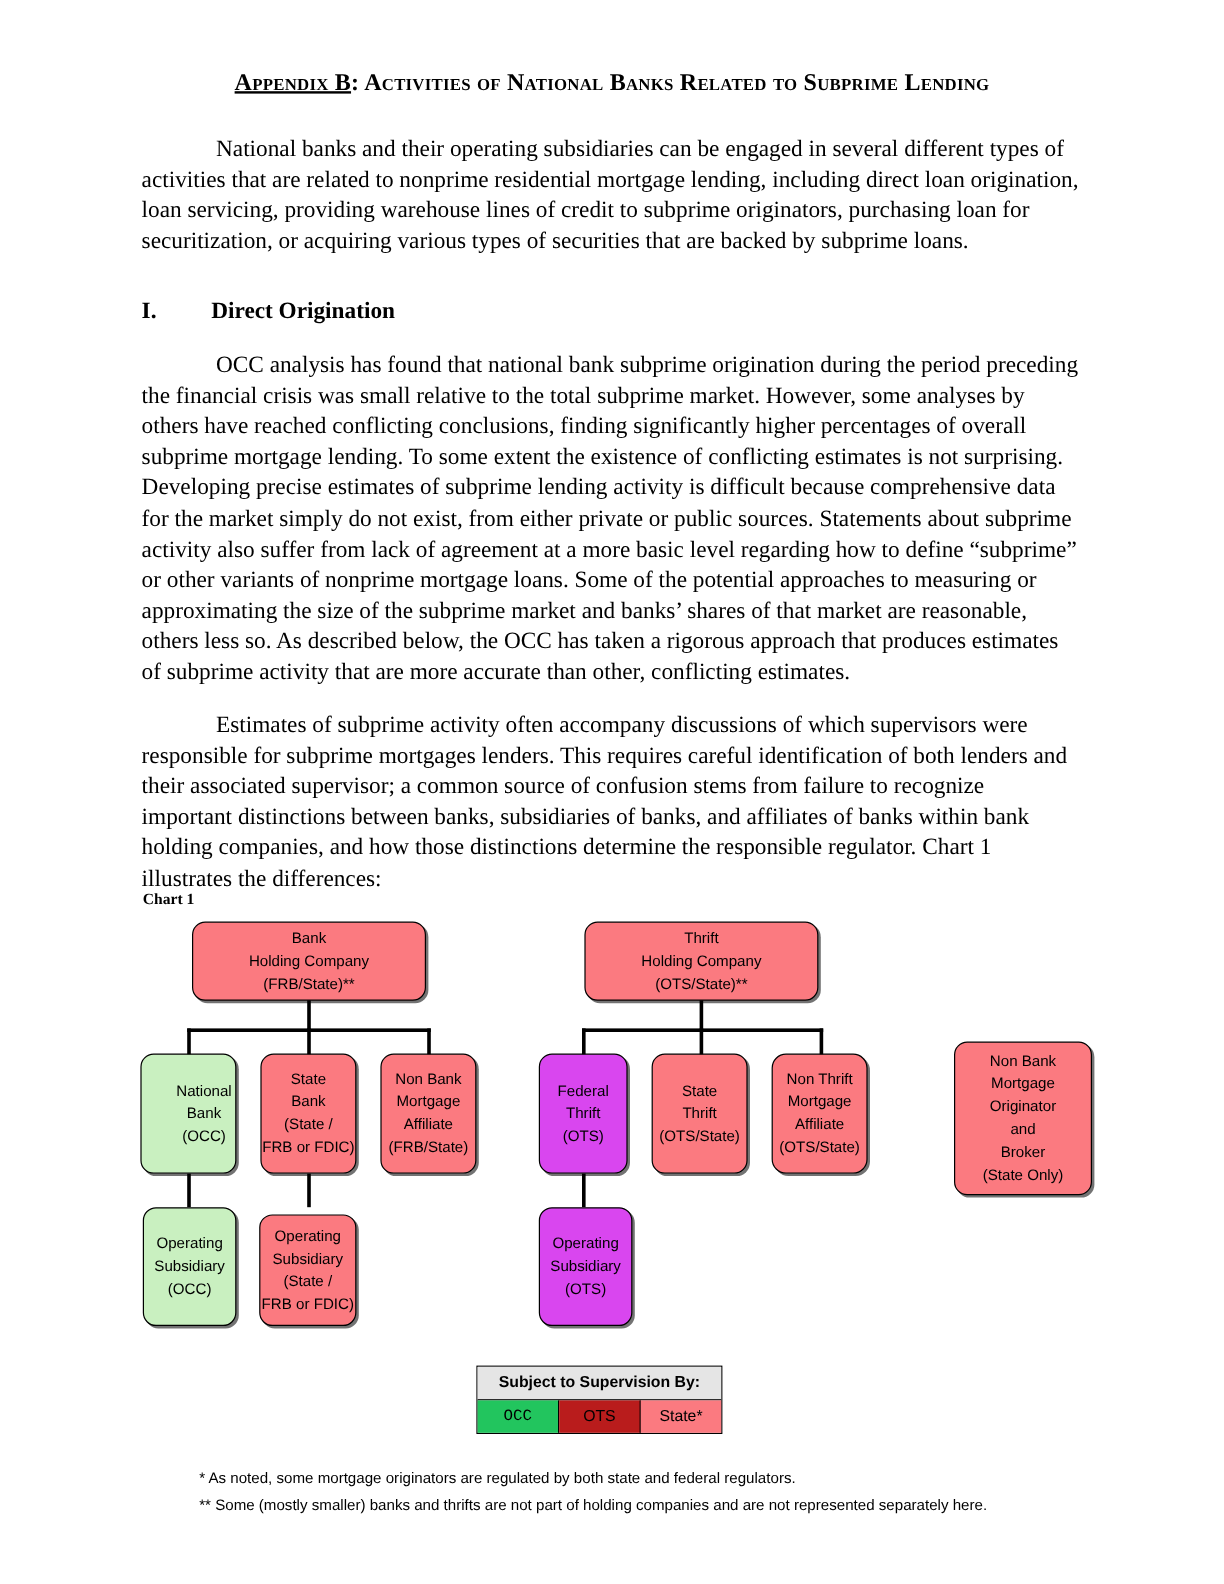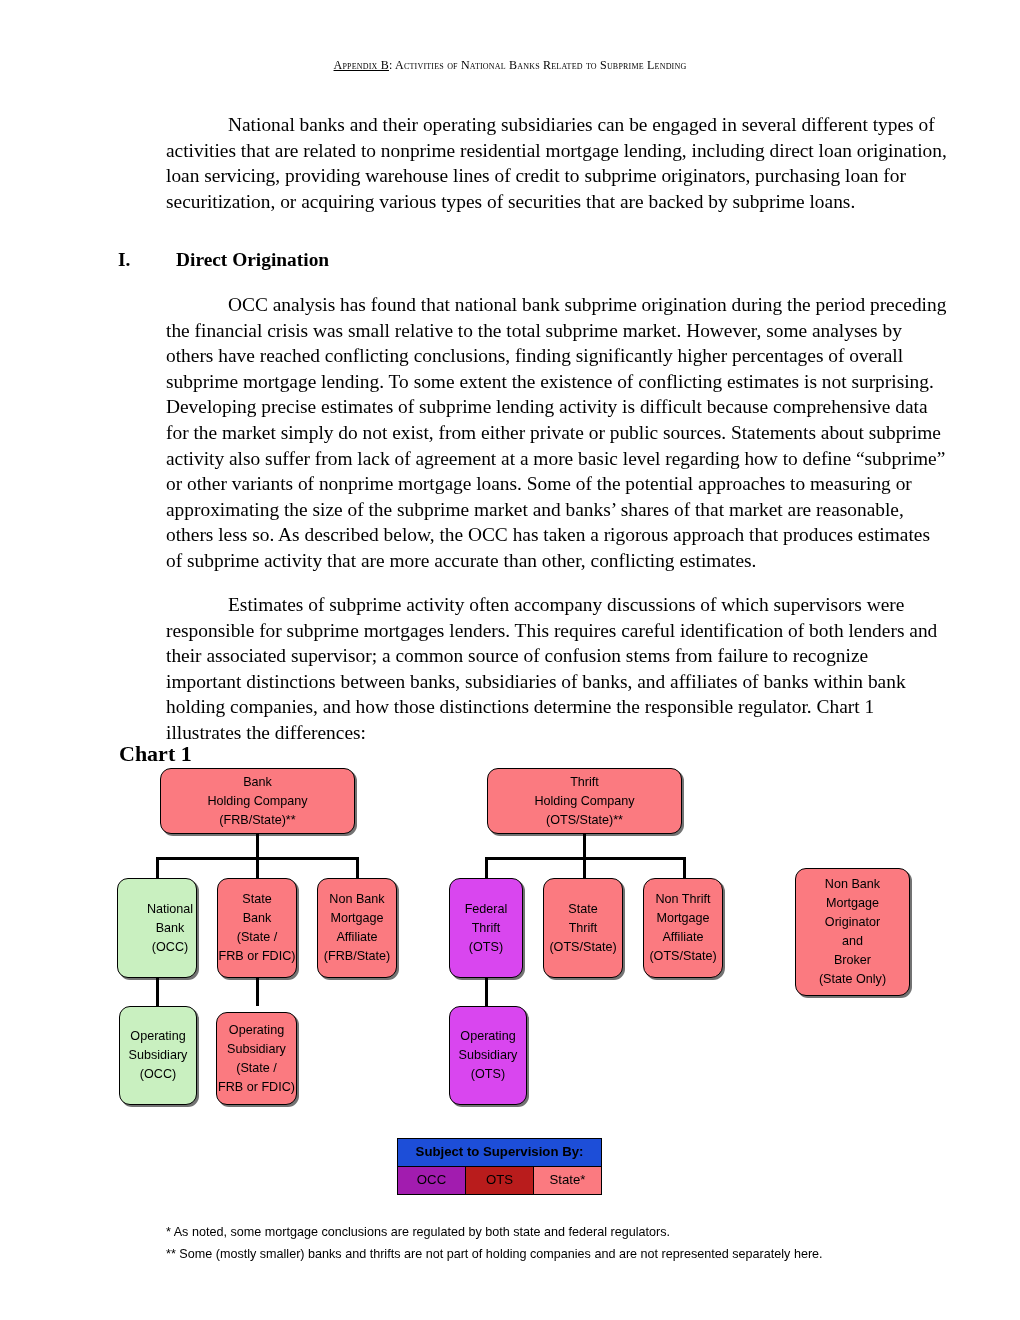--- a/index.html
+++ b/index.html
@@ -24,40 +24,39 @@
     height: 1320px;
   }
 
   .doc-title {
     position: absolute;
     left: 110px;
     top: 58px;
     width: 800px;
     text-align: center;
     font-family: "Liberation Serif", serif;
-    font-weight: normal;
-    font-size: 12px;
+    font-weight: bold;
+    font-size: 20px;
     letter-spacing: 0.2px;
   }
   .sc {
     font-variant: small-caps;
   }
   .doc-title .u {
     text-decoration: underline;
   }
 
   .para {
     position: absolute;
     left: 118px;
     width: 782px;
     font-size: 19.4px;
     line-height: 25.6px;
     text-align: left;
     text-indent: 62px;
-    margin-left: 48px;
   }
 
   #para-1 { top: 112px; }
   #para-2 { top: 292px; }
   #para-3 { top: 592px; }
 
   .section-heading {
     position: absolute;
     left: 118px;
     top: 249px;
@@ -66,21 +65,21 @@
   }
   .section-heading .num {
     display: inline-block;
     width: 58px;
   }
 
   .chart-label {
     position: absolute;
     left: 119px;
     top: 741px;
-    font-size: 22px;
+    font-size: 13px;
     font-weight: bold;
   }
 
   
   #chart {
     position: absolute;
     left: 0;
     top: 0;
     width: 1020px;
     height: 926px;
@@ -125,21 +124,21 @@
     border: 1.6px solid #000000;
     font-family: "Liberation Sans", sans-serif;
   }
   #legend .legend-head {
     box-sizing: border-box;
     height: 28px;
     line-height: 26px;
     text-align: center;
     font-size: 13.2px;
     font-weight: bold;
-    background: #1d4ed8;
+    background: #e5e5e5;
     border-bottom: 1.6px solid #000000;
   }
   #legend .legend-row {
     display: flex;
     height: 27px;
   }
   #legend .legend-cell {
     flex: 1 1 0;
     box-sizing: border-box;
     line-height: 25px;
@@ -275,24 +274,24 @@
 
     <div class="node fill-yellow" style="left:449px; top:1006px; width:78px; height:99px;">
       <span class="ln">Operating</span>
       <span class="ln">Subsidiary</span>
       <span class="ln">(OTS)</span>
     </div>
 
     <div id="legend">
       <div class="legend-head">Subject to Supervision By:</div>
       <div class="legend-row">
-        <div class="legend-cell" style="background:#a21caf;">OCC</div>
+        <div class="legend-cell" style="background:#22c55e;font-family:Liberation Mono, monospace;">OCC</div>
         <div class="legend-cell" style="background:#b91c1c;">OTS</div>
         <div class="legend-cell" style="background:#FB7A80;">State*</div>
       </div>
     </div>
 
   </div>
 
-  <div class="footnote" id="footnote-1">* As noted, some mortgage conclusions are regulated by both state and federal regulators.</div>
+  <div class="footnote" id="footnote-1">* As noted, some mortgage originators are regulated by both state and federal regulators.</div>
   <div class="footnote" id="footnote-2">** Some (mostly smaller) banks and thrifts are not part of holding companies and are not represented separately here.</div>
 
 </div>
 
 </body></html>

